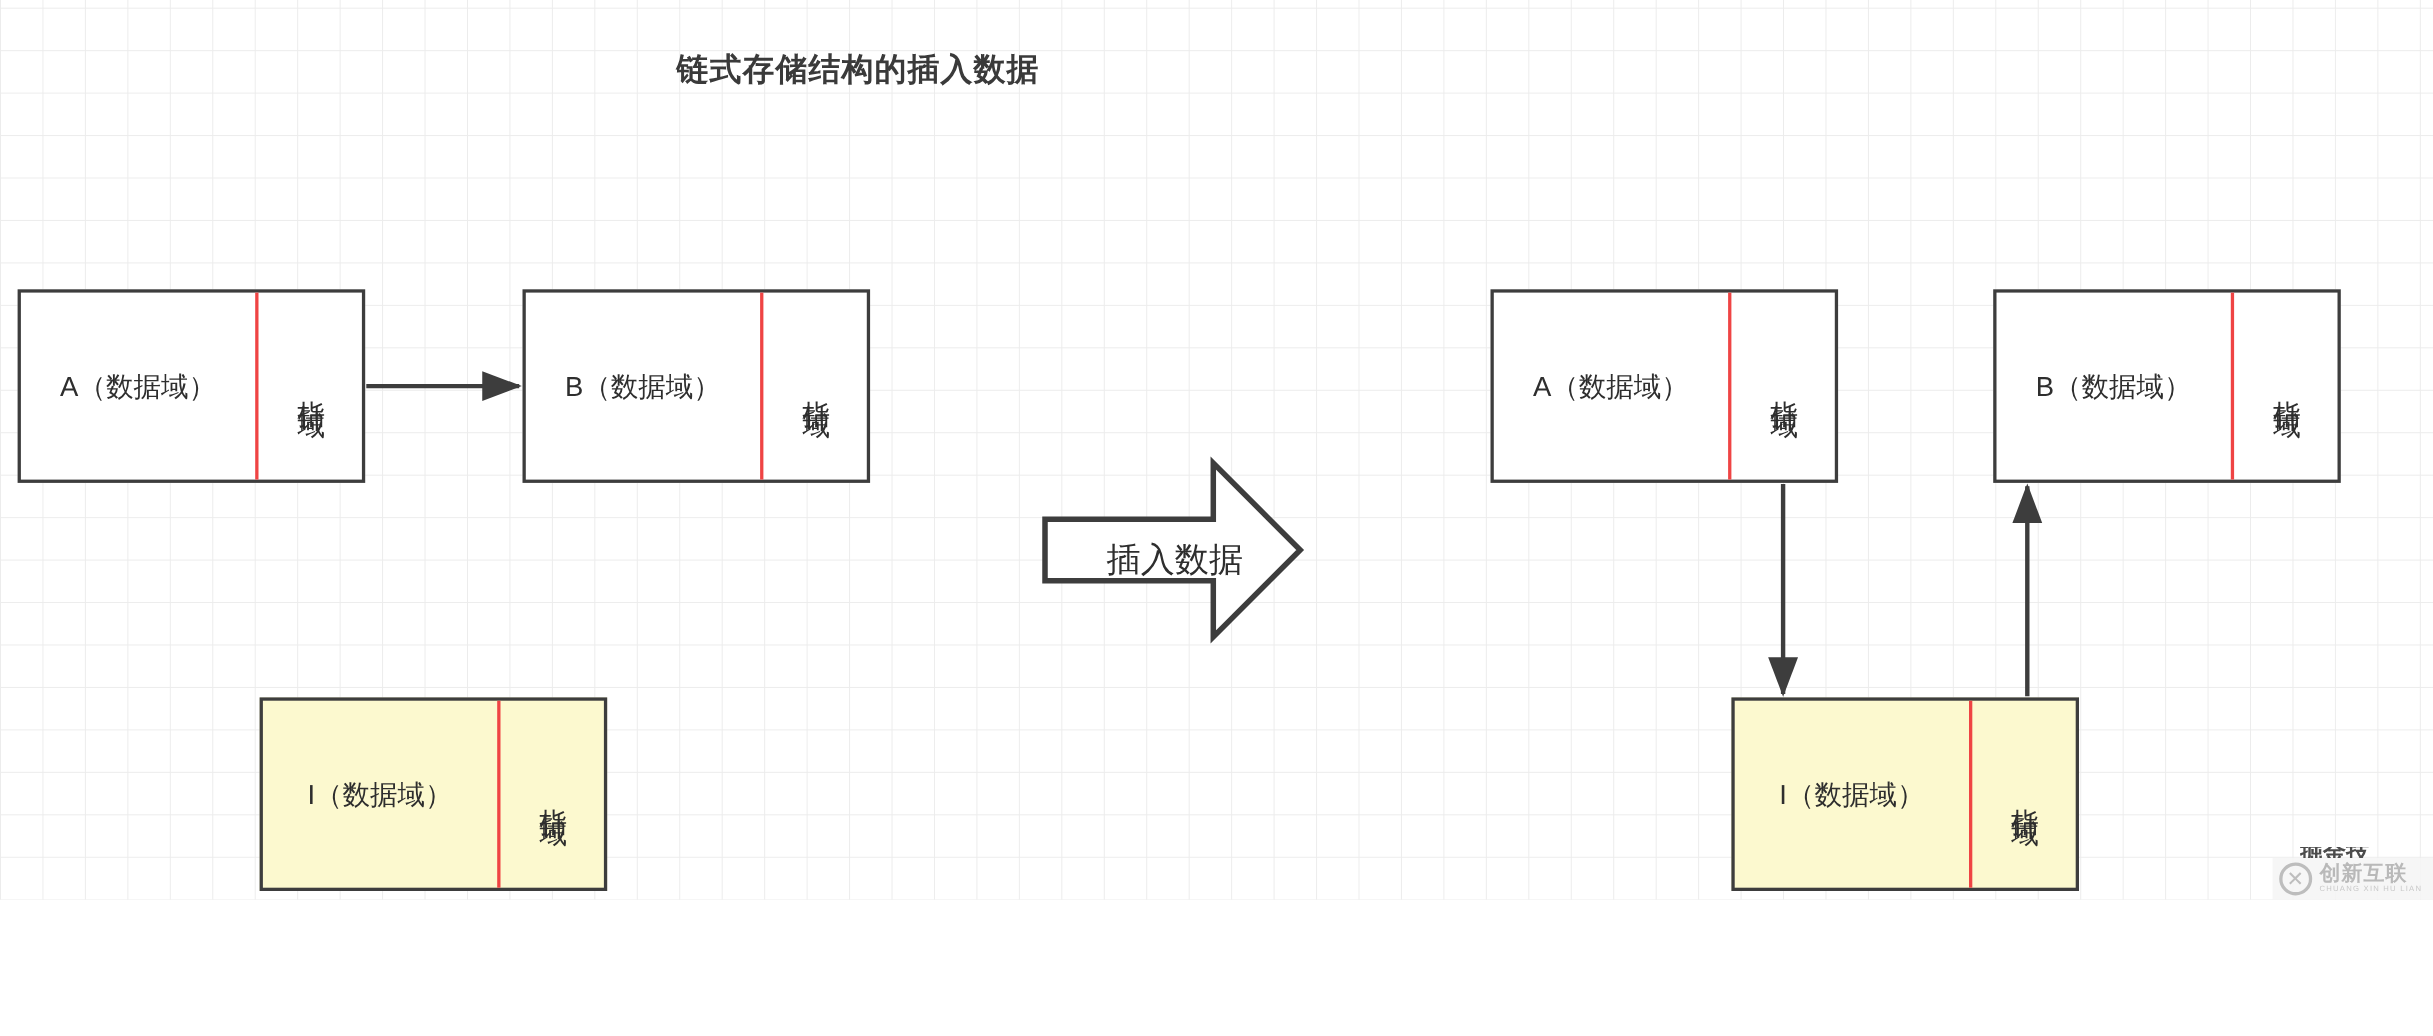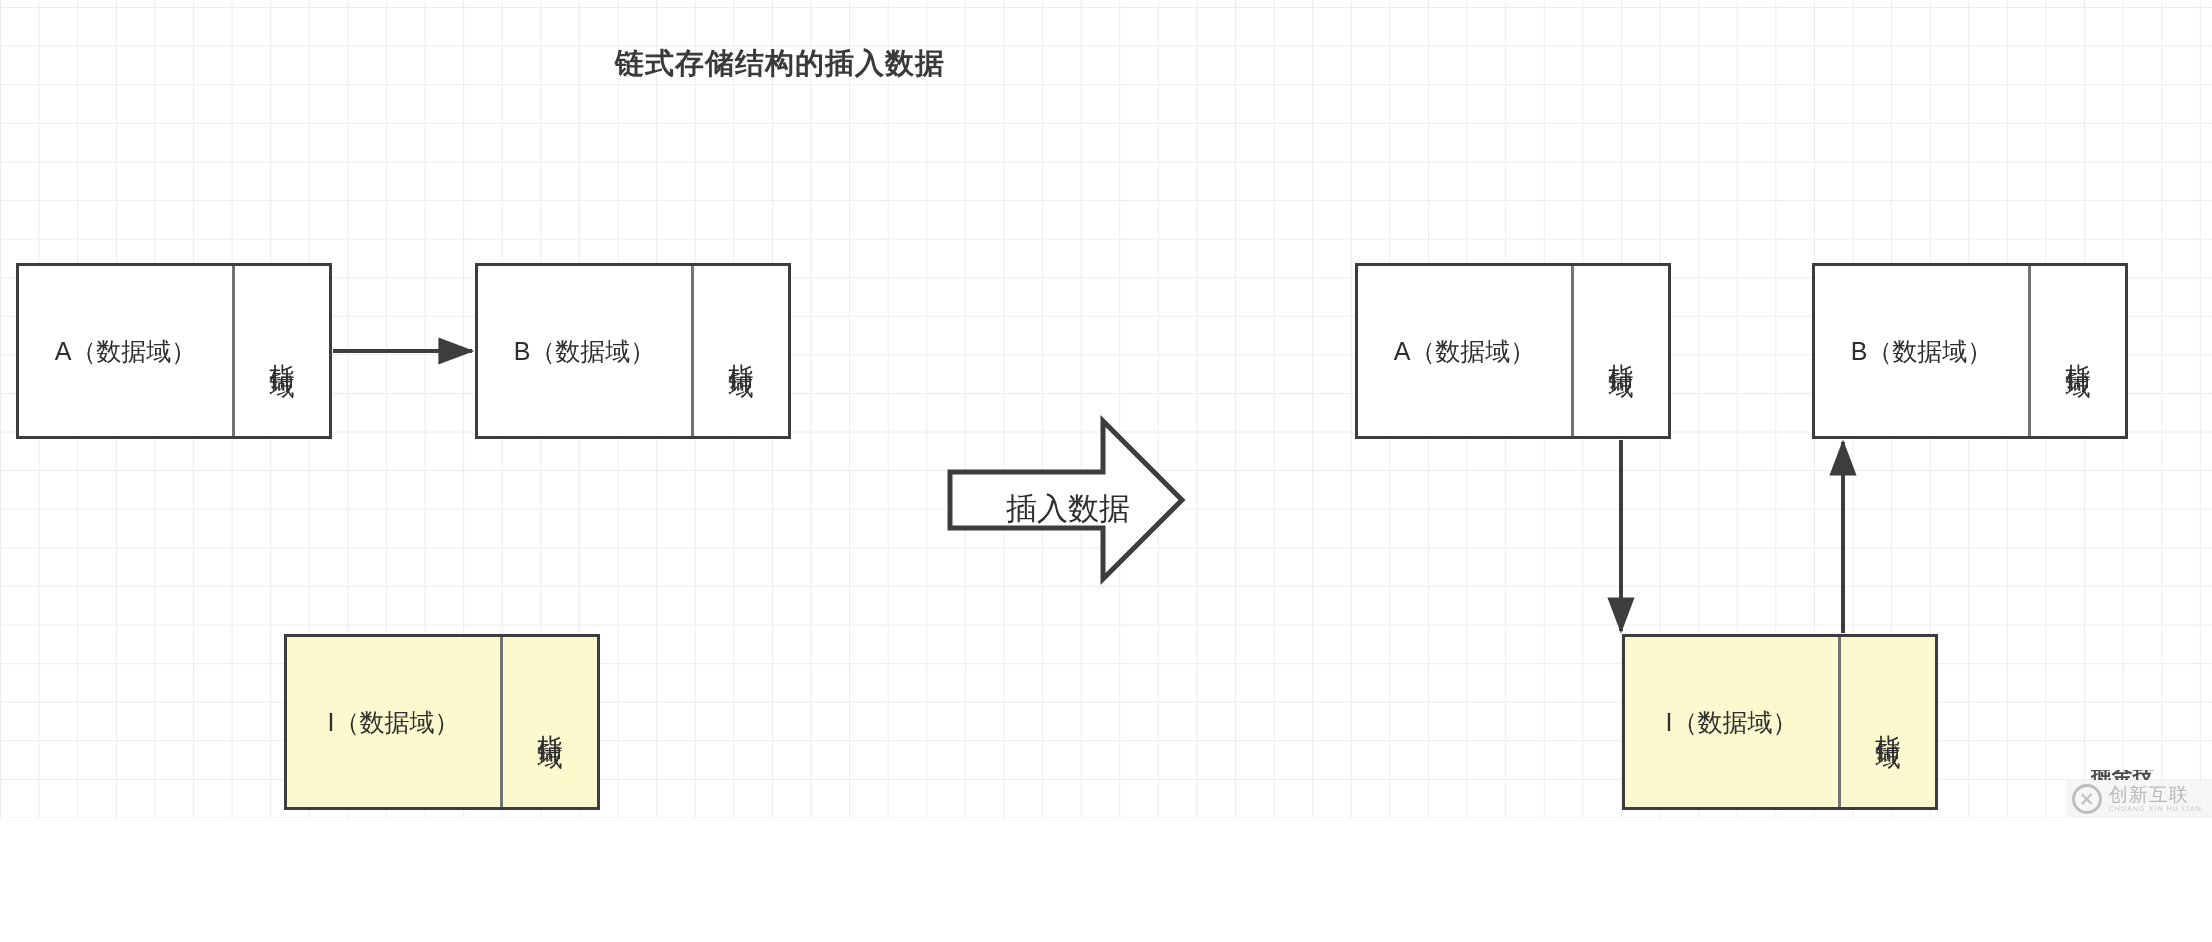--- a/index.html
+++ b/index.html
@@ -33,27 +33,27 @@
     white-space: nowrap;
   }
   
   .node {
     position: absolute;
     display: flex;
     box-sizing: border-box;
     border: 3px solid #3d3d3d;
     background: #ffffff;
   }
-  .node.yellow { background: #fcf9cf; margin-left: 48px; }
+  .node.yellow { background: #fcf9cf; }
   .node .data-cell {
     display: flex;
     align-items: center;
     justify-content: center;
     box-sizing: border-box;
-    border-right: 3px solid #737373;
+    border-right: 3px solid #ef4444;
     font-size: 25px;
     color: #2e2e2e;
     white-space: nowrap;
   }
   .node .ptr-cell {
     display: flex;
     align-items: center;
     justify-content: center;
     box-sizing: border-box;
     font-size: 25px;
@@ -119,21 +119,21 @@
     border: 3px solid #bdbdbd;
     color: #bdbdbd;
     font-size: 19px;
     font-weight: bold;
     display: flex;
     align-items: center;
     justify-content: center;
     box-sizing: border-box;
   }
   #wm-text { line-height: 1.05; }
-  #wm-cn { font-size: 19px; color: #b9b9b9; font-weight: normal; letter-spacing: 1px; }
+  #wm-cn { font-size: 19px; color: #b9b9b9; font-weight: bold; letter-spacing: 1px; }
   #wm-en { font-size: 7px; color: #c9c9c9; letter-spacing: 1.1px; }
 </style>
 </head>
 <body>
 
 <div id="canvas">
 
   <div id="title">链式存储结构的插入数据</div>
 
   <div class="node" style="left:16px; top:263px; width:316px; height:176px;">

